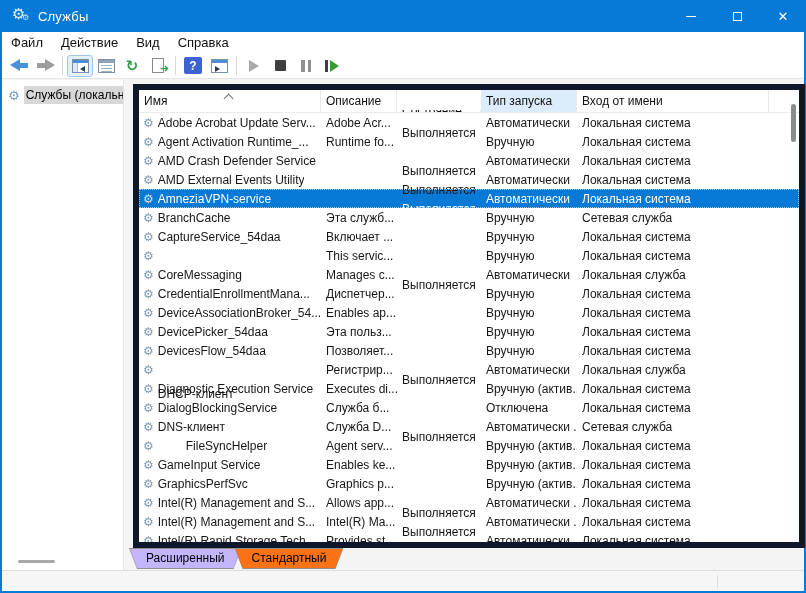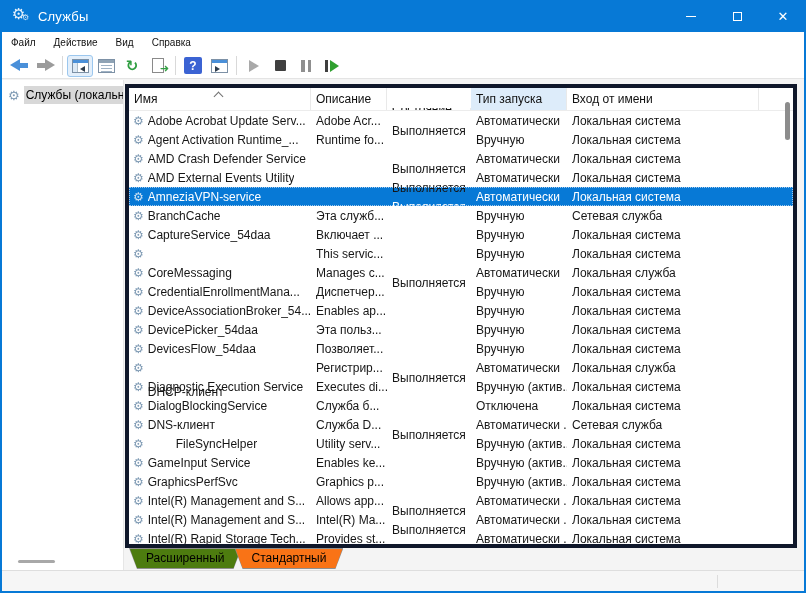--- a/index.html
+++ b/index.html
@@ -15,21 +15,21 @@
   .app-icon .g1{position:absolute;left:0;top:-2px;font-size:15px;color:#eaf3fc;}
   .app-icon .g2{position:absolute;left:10px;top:6px;font-size:8px;color:#cfe4f6;}
   .win-title{font-size:13px;letter-spacing:.2px;}
   .caption-btns{margin-left:auto;display:flex;height:32px;}
   .cap-btn{width:46px;height:32px;display:flex;align-items:center;justify-content:center;}
   .min-glyph{width:10px;height:1px;background:#fff;}
   .max-glyph{width:9px;height:9px;border:1px solid #fff;}
   .close-glyph{color:#fff;font-size:13px;line-height:1;}
   
   .menubar{position:absolute;left:0;top:32px;width:802px;height:21px;background:#fff;
-    display:flex;align-items:center;font-size:10px;color:#111;}
+    display:flex;align-items:center;font-size:13px;color:#111;}
   .menu-item{padding:2px 9px;}
   
   .toolbar{position:absolute;left:0;top:53px;width:802px;height:26px;background:#fff;
     border-bottom:1px solid #e4e4e4;display:flex;align-items:center;padding-left:4px;}
   .tb-btn{width:26px;height:22px;display:flex;align-items:center;justify-content:center;flex:0 0 auto;}
   .tb-btn.active{background:#e3effb;border:1px solid #9cc7ee;border-radius:3px;}
   .tb-sep{width:1px;height:19px;background:#d9d9d9;margin:0 4px;flex:0 0 auto;}
   .arrow-ico{position:relative;width:19px;height:13px;}
   .arrow-ico .stem{position:absolute;top:4px;width:9px;height:5px;background:var(--c);}
   .arrow-ico .head{position:absolute;top:0;width:0;height:0;border:6.5px solid transparent;}
@@ -58,22 +58,22 @@
   .restart-ico .tri{width:0;height:0;border:6px solid transparent;border-right:none;border-left:9px solid #2fa02f;}
   
   .main{position:absolute;left:0;top:80px;width:802px;height:511px;background:#f4f4f4;}
   
   .sidebar{position:absolute;left:0;top:0;bottom:21px;width:122px;background:#fff;border-right:1px solid #e6e6e6;}
   .tree-item{display:flex;align-items:center;height:20px;margin-top:5px;font-size:12px;}
   .tree-item .gear{color:#7d99b3;font-size:13px;margin:0 4px 0 6px;}
   .tree-item .lbl{flex:1;background:#d8d8d8;padding:2px 0 2px 2px;white-space:nowrap;overflow:hidden;}
   .sb-hscroll{position:absolute;left:16px;bottom:7px;width:37px;height:3px;background:#a8a8a8;border-radius:2px;}
   
-  .list-panel{position:absolute;left:123px;top:4px;width:672px;height:464px;background:#fff;
-    border:4px solid #0f172a;overflow:hidden;}
+  .list-panel{position:absolute;left:131px;top:4px;width:672px;height:464px;background:#fff;
+    border:6px solid #0f172a;overflow:hidden;}
   .lheader{display:flex;height:23px;font-size:12px;color:#111;background:#fff;border-bottom:1px solid #ececec;}
   .hcell{position:relative;display:flex;align-items:center;padding-left:5px;border-right:1px solid #e9e9e9;
     white-space:nowrap;overflow:hidden;}
   .hcell.hl{background:var(--hdr-hl,#ddecfa);}
   .sort-asc{position:absolute;left:86px;top:5px;width:7px;height:7px;
     border-left:1px solid #707070;border-top:1px solid #707070;transform:rotate(45deg);}
   .c-name{width:182px;}.c-desc{width:76px;}.c-state{width:84px;margin-top:20px;}.c-startup{width:96px;}.c-logon{width:192px;}
   .rows{position:absolute;left:0;right:0;top:23px;bottom:0;overflow:hidden;}
   .trow{display:flex;height:19px;font-size:12px;color:#161616;align-items:center;}
   .trow .cell{white-space:nowrap;overflow:hidden;padding-left:5px;}
@@ -81,21 +81,21 @@
   .trow .gear{color:#7d99b3;font-size:12px;margin-right:4px;flex:0 0 auto;}
   .trow.selected{background:var(--accent,#0779d6);color:#fff;outline:1px dotted #9fc8ec;outline-offset:-1px;}
   .trow.selected .gear{color:#cfe2f3;}
   .vscroll-thumb{position:absolute;right:3px;top:14px;width:5px;height:38px;background:#8c8c8c;border-radius:3px;}
   
   .tabs{position:absolute;left:127px;top:468px;display:flex;height:20px;font-size:12px;}
   .tab{position:relative;margin-right:-7px;}
   .tab .shape{display:block;clip-path:polygon(0 0,100% 0,calc(100% - 8px) 100%,8px 100%);
     background:#8f8f8f;padding:1px;}
   .tab .face{display:block;clip-path:polygon(0 0,100% 0,calc(100% - 7px) 100%,7px 100%);
-    background:#4d7c0f;padding:2px 16px 3px;}
+    background:#c4b5fd;padding:2px 16px 3px;}
   .tab.active{z-index:2;}
   .tab.active .face{background:#f97316;}
   
   .statusbar{position:absolute;left:0;right:0;bottom:0;height:21px;background:#f6f6f6;border-top:1px solid #dedede;}
   .status-divider{position:absolute;right:86px;top:4px;bottom:3px;width:1px;background:#dcdcdc;}
 </style>
 </head>
 <body>
 
 <div class="window">
@@ -389,21 +389,21 @@
             <div class="cell c-desc">Служба D...</div>
             <div class="cell c-state">Выполняется</div>
             <div class="cell c-startup">Автоматически ...</div>
             <div class="cell c-logon">Сетевая служба</div>
           </div>
           <div class="trow">
             <div class="cell c-name">
               <span class="gear">⚙</span>
               <span style="overflow: hidden; white-space: nowrap; padding-left: 28px;">FileSyncHelper</span>
             </div>
-            <div class="cell c-desc">Utility serv...</div>
+            <div class="cell c-desc">Agent serv...</div>
             <div class="cell c-state"></div>
             <div class="cell c-startup">Вручную (актив...</div>
             <div class="cell c-logon">Локальная система</div>
           </div>
           <div class="trow">
             <div class="cell c-name">
               <span class="gear">⚙</span>
               <span style="overflow: hidden; white-space: nowrap;">GameInput Service</span>
             </div>
             <div class="cell c-desc">Enables ke...</div>

